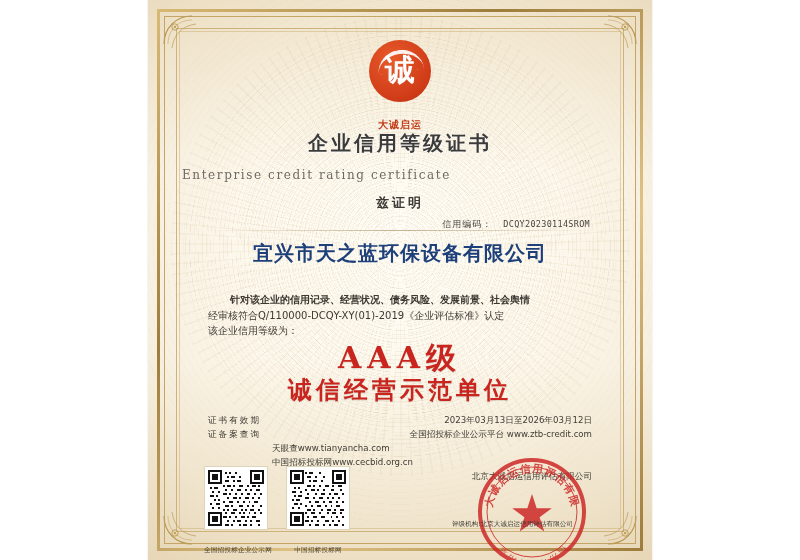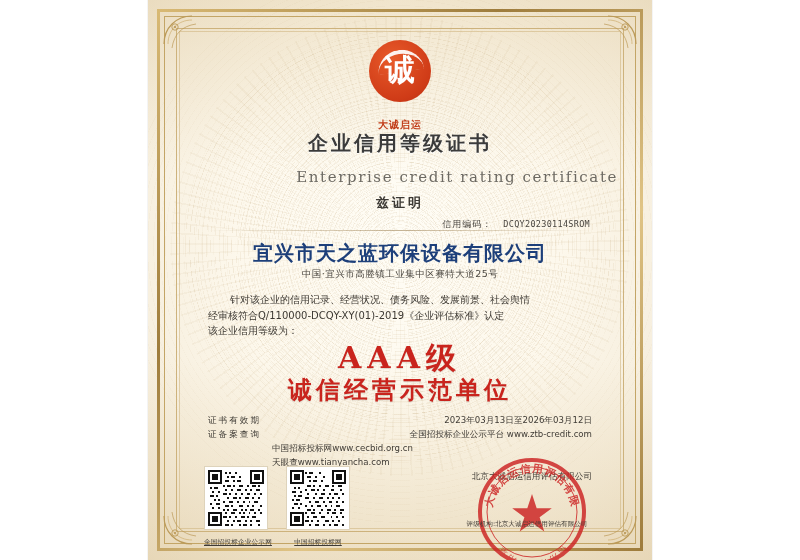--- a/index.html
+++ b/index.html
@@ -158,23 +158,23 @@
   .title-cn {
     position: absolute; left:0; right:0; top: 96px;
     text-align: center;
     font-family: "DejaVu Serif", "Liberation Serif", serif;
     font-size: 20px; font-weight: bold; letter-spacing: 3px;
     color: #3b3b3b;
     text-shadow: 0 1px 0 rgba(255,255,255,0.8);
   }
   .title-en {
     position: absolute; left:0; right:0; top: 134px;
-    text-align: right;
+    text-align: left;
     font-family: "DejaVu Serif", "Liberation Serif", serif;
-    font-size: 15px; letter-spacing: 1.6px;
+    font-size: 12px; letter-spacing: 1.6px;
     color: #6d6a63;
   }
   .zizhengming {
     position: absolute; left:0; right:0; top: 160px;
     text-align:center;
     font-size: 13px; font-weight: bold; letter-spacing: 3px;
     color: #3d3a35;
   }
   .cert-no {
     position: absolute; right: 28px; top: 184px;
@@ -200,21 +200,21 @@
     text-align: center;
     font-size: 9.5px; color: #4b4740; letter-spacing: 0.5px;
   }
 
   .body-text {
     position: absolute; left: 26px; right: 26px; top: 258px;
     font-size: 10px; line-height: 1.55; color: #3c3832;
     text-align: left;
   }
   .body-text .ln { display:block; text-indent: 0; }
-  .body-text .ln.first { text-indent: 22px; }
+  .body-text .ln.first { text-indent: 22px; font-weight: bold; }
 
   .grade {
     position: absolute; left: 0; right: 0; top: 304px;
     text-align: center;
     font-family: "DejaVu Serif","Liberation Serif",serif;
     font-size: 30px; font-weight: bold; letter-spacing: 6px;
     color: #c9241d;
     text-shadow: 0 1px 1px rgba(0,0,0,0.12);
   }
   .honor {
@@ -239,30 +239,30 @@
   .qr-zone {
     position: absolute; left: 22px; top: 432px; width: 190px;
     display: flex; gap: 18px;
   }
   .qr-item { width: 64px; text-align: center; }
   .qr-box {
     width: 64px; height: 64px; background: #fff; padding: 3px;
     border: 1px solid #ded3bb;
   }
   .qr-box .qr-canvas { width: 100%; height: 100%; display:block; }
-  .qr-cap { margin-top: 8px; font-size: 6.6px; color: #3f3b35; letter-spacing: 0.2px; white-space: nowrap; text-decoration: underline; }
+  .qr-cap { margin-top: 16px; font-size: 6.6px; color: #3f3b35; letter-spacing: 0.2px; white-space: nowrap; }
 
   .seal {
     position: absolute; right: 26px; top: 418px;
     width: 120px; height: 120px;
   }
   .seal svg { display:block; }
   .seal-cap {
     position: absolute; right: 16px; top: 486px;
-    width: 150px; text-align: center;
+    width: 150px; 
     font-size: 6.6px; color: #3f3b35;
   }
   .org-line {
     position: absolute; left: 0; right: 0; bottom: 10px;
     text-align: center;
     font-size: 7.4px; color: #4a4640; letter-spacing: 0.4px;
   }
 
   
   .edge {
@@ -345,42 +345,41 @@
       <div class="title-en">Enterprise credit rating certificate</div>
       <div class="zizhengming">兹证明</div>
 
       <div class="cert-no">
         <span class="label">信用编码：</span>
         <span class="val">DCQY20230114SROM</span>
       </div>
       <div class="rule"></div>
 
       <div class="company">宜兴市天之蓝环保设备有限公司</div>
-      <div class="address">中国·宜兴市高塍镇工业集中区赛特大道25号</div>
 
       <div class="body-text">
         <span class="ln first">针对该企业的信用记录、经营状况、债务风险、发展前景、社会舆情</span>
         <span class="ln">经审核符合Q/110000-DCQY-XY(01)-2019《企业评估标准》认定</span>
         <span class="ln">该企业信用等级为：</span>
       </div>
 
       <div class="grade">AAA级</div>
       <div class="honor">诚信经营示范单位</div>
 
       <div class="meta">
         <div class="meta-row">
           <span class="k">证书有效期</span>
           <span class="v">2023年03月13日至2026年03月12日</span>
         </div>
         <div class="meta-row">
           <span class="k">证备案查询</span>
           <span class="v">全国招投标企业公示平台 www.ztb-credit.com</span>
         </div>
+        <div class="meta-sub">天眼查www.tianyancha.com</div>
         <div class="meta-sub">中国招标投标网www.cecbid.org.cn</div>
-        <div class="meta-sub">天眼查www.tianyancha.com</div>
         <div class="meta-row">
           <span class="k">评级机构</span>
           <span class="v">北京大诚启运信用评估有限公司</span>
         </div>
       </div>
 
       <div class="qr-zone">
         <div class="qr-item">
           <div class="qr-box">
             <svg class="qr-canvas" viewBox="0 0 29 29" shape-rendering="crispEdges">

